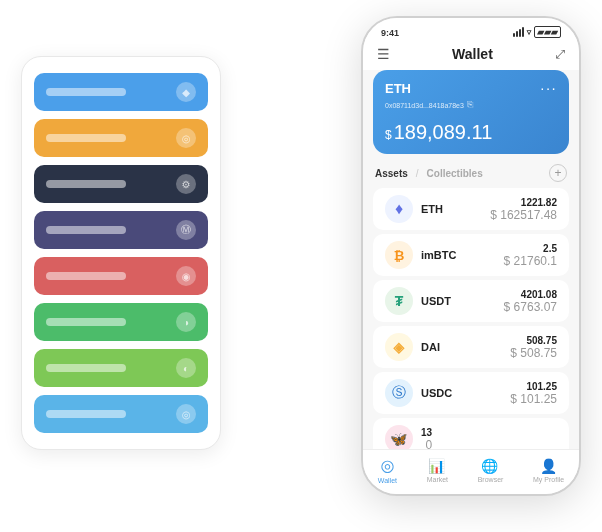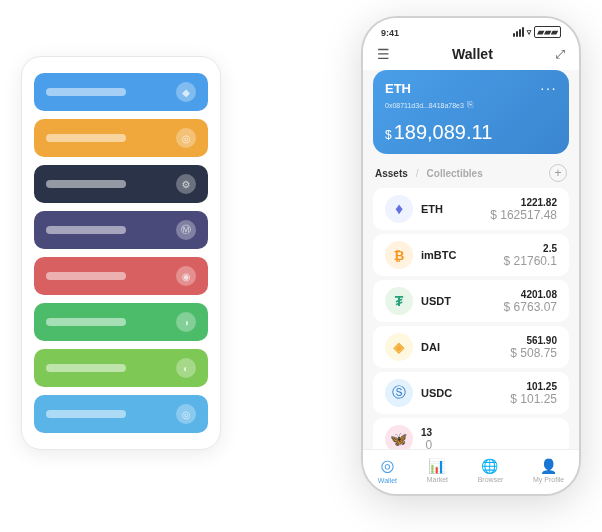--- a/index.html
+++ b/index.html
@@ -418,21 +418,21 @@
           <div class="asset-amounts">
             <div class="asset-amount">4201.08</div>
             <div class="asset-usd">$ 6763.07</div>
           </div>
         </div>
 
         <div class="asset-item">
           <div class="asset-icon dai-icon" style="color:#f5ac37; font-size:14px; font-weight:bold;">◈</div>
           <span class="asset-name">DAI</span>
           <div class="asset-amounts">
-            <div class="asset-amount">561.90</div>
+            <div class="asset-amount">508.75</div>
             <div class="asset-usd">$ 508.75</div>
           </div>
         </div>
 
         <div class="asset-item">
           <div class="asset-icon usdc-icon" style="color:#2775ca; font-size:14px;">Ⓢ</div>
           <span class="asset-name">USDC</span>
           <div class="asset-amounts">
             <div class="asset-amount">101.25</div>
             <div class="asset-usd">$ 101.25</div>

